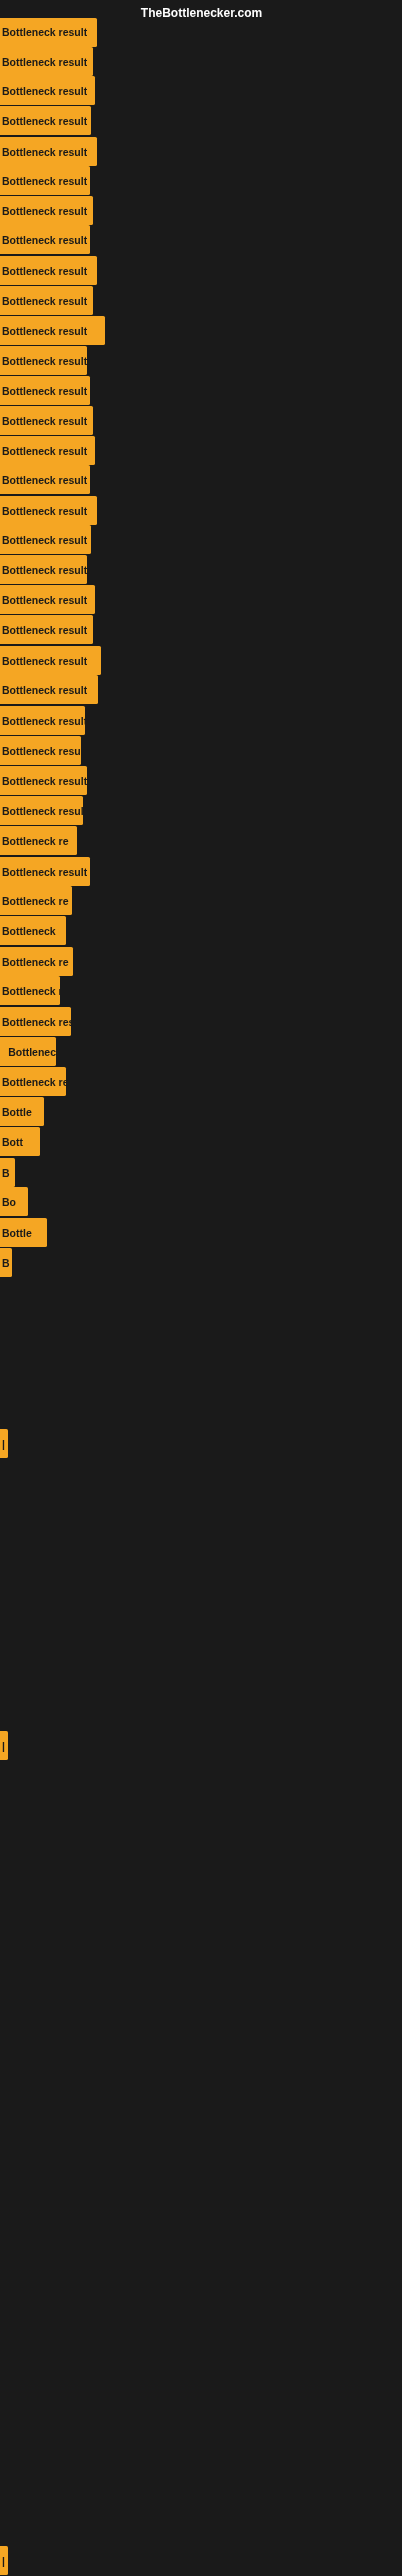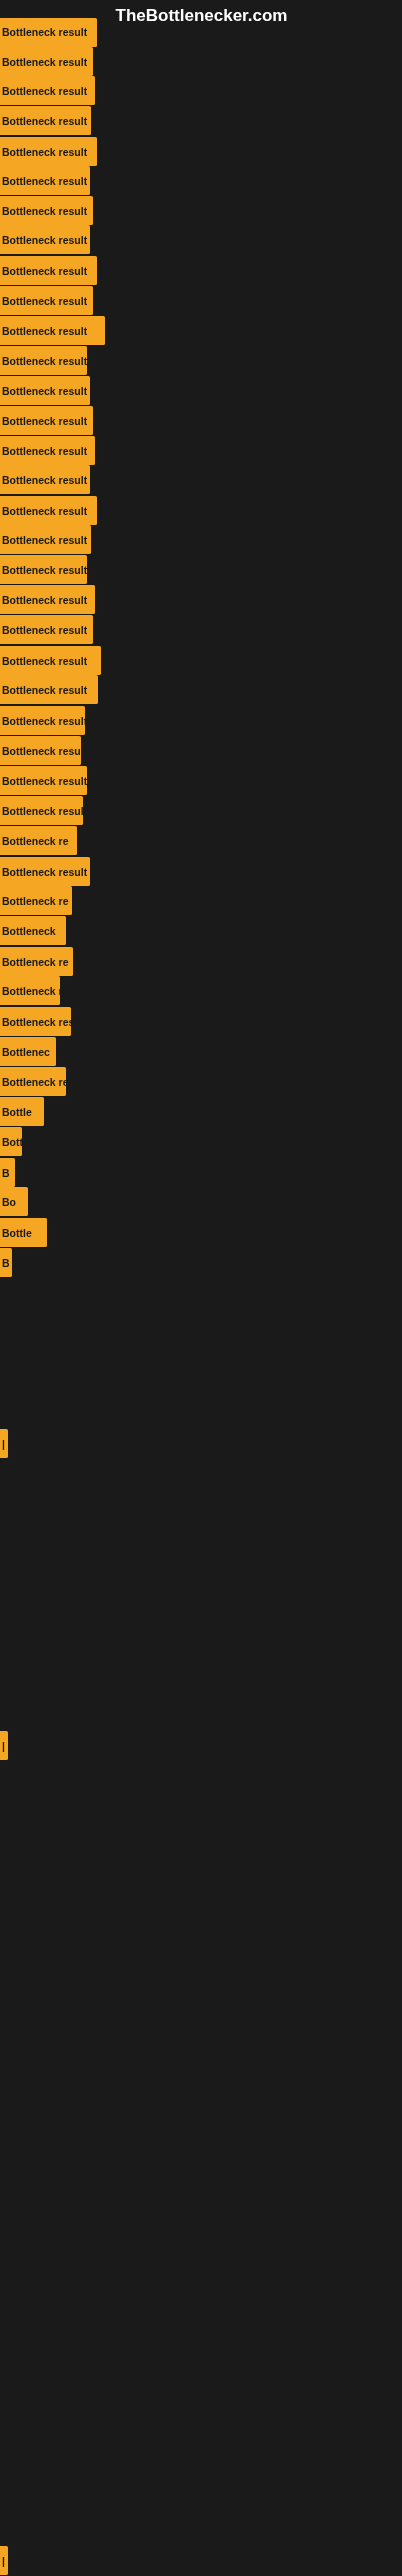--- a/index.html
+++ b/index.html
@@ -16,21 +16,21 @@
       position: relative;
       overflow-x: hidden;
     }
 
     .site-title {
       position: absolute;
       top: 6.4px;
       left: 50%;
       transform: translateX(-50%);
       color: #ffffff;
-      font-size: 17px;
+      font-size: 12px;
       font-weight: bold;
       white-space: nowrap;
     }
 
     .bottleneck-bar {
       position: absolute;
       left: 0;
       height: 29px;
       background-color: #f5a623;
       display: flex;
@@ -148,30 +148,30 @@
     </div>
     <div class="bottleneck-bar" style="top: 947px; width: 73px;">
       <span>Bottleneck re</span>
     </div>
     <div class="bottleneck-bar" style="top: 976px; width: 60px;">
       <span>Bottleneck n</span>
     </div>
     <div class="bottleneck-bar" style="top: 1007px; width: 71px;">
       <span>Bottleneck resu</span>
     </div>
-    <div class="bottleneck-bar" style="top: 1037px; width: 56px;">
+    <div class="bottleneck-bar" style="top: 1037px; width: 56px; justify-content: flex-end;">
       <span>Bottlenec</span>
     </div>
     <div class="bottleneck-bar" style="top: 1067px; width: 66px;">
       <span>Bottleneck re</span>
     </div>
     <div class="bottleneck-bar" style="top: 1097px; width: 44px;">
       <span>Bottle</span>
     </div>
-    <div class="bottleneck-bar" style="top: 1127px; width: 22px;">
+    <div class="bottleneck-bar" style="top: 1127px; width: 40px;">
       <span>Bott</span>
     </div>
     <div class="bottleneck-bar" style="top: 1158px; width: 14.5px;">
       <span>B</span>
     </div>
     <div class="bottleneck-bar" style="top: 1187px; width: 28px;">
       <span>Bo</span>
     </div>
     <div class="bottleneck-bar" style="top: 1218px; width: 47px;">
       <span>Bottle</span>

